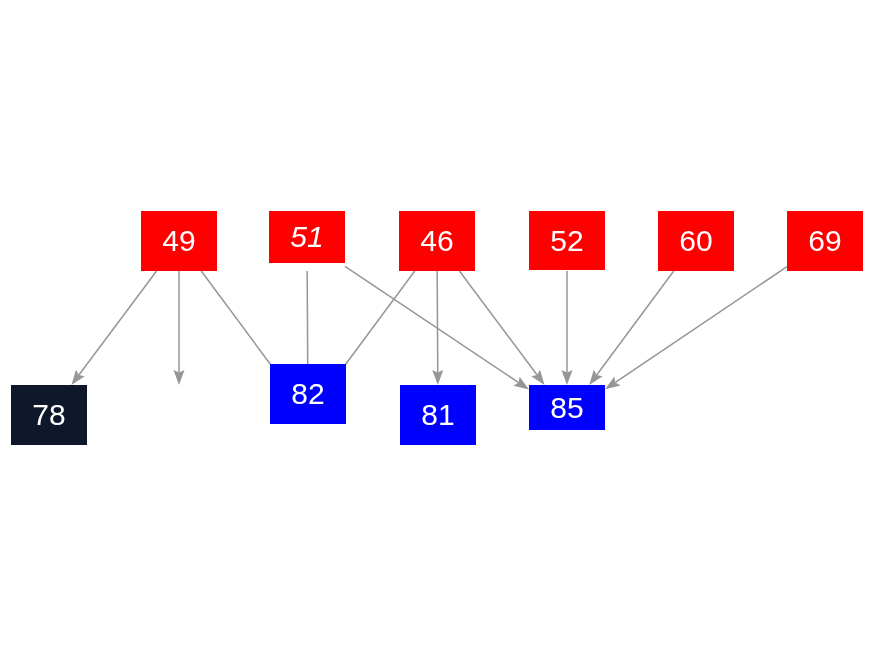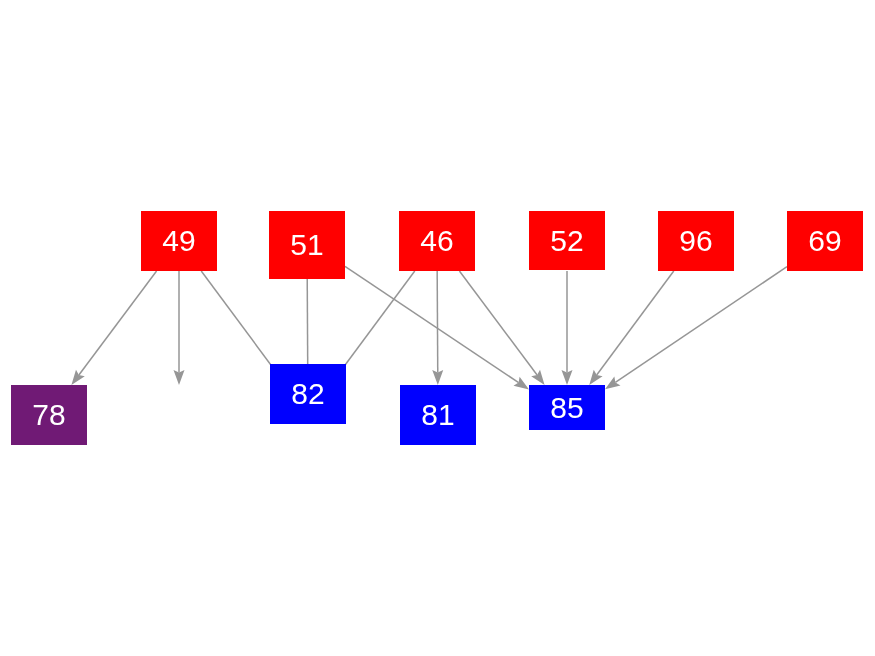--- a/index.html
+++ b/index.html
@@ -83,23 +83,23 @@
         <line x1="673.7586206896551" y1="271" x2="596.685863400753" y2="374.95860285479847" stroke="#969696" stroke-width="1.5"></line>
         <polygon points="589.2413793103449,385 593.7565454749458,369.67475042597863 596.685863400753,374.95860285479847 602.5929749627232,376.22589642553766" fill="#969696"></polygon>
       </g>
       <g>
         <line x1="787" y1="266.6279069767442" x2="615.3634016103209" y2="382.38282216978354" stroke="#969696" stroke-width="1.5"></line>
         <polygon points="605,389.3720930232558 614.3608027568573,376.42507129054786 615.3634016103209,382.38282216978354 620.511361107913,385.54486470763027" fill="#969696"></polygon>
       </g>
     </svg>
   <div class="node-layer">
       <div class="node" style="left: 141px; top: 211px; width: 76px; height: 60px; background: rgb(255, 0, 0);">49</div>
-      <div class="node" style="left: 269px; top: 211px; width: 76px; height: 68px; background: rgb(255, 0, 0);">51</div>
+      <div class="node" style="left: 269px; top: 211px; width: 76px; height: 52px; background: rgb(255, 0, 0); font-style: italic;">51</div>
       <div class="node" style="left: 399px; top: 211px; width: 76px; height: 60px; background: rgb(255, 0, 0);">46</div>
       <div class="node" style="left: 529px; top: 211px; width: 76px; height: 59px; background: rgb(255, 0, 0);">52</div>
-      <div class="node" style="left: 658px; top: 211px; width: 76px; height: 60px; background: rgb(255, 0, 0);">96</div>
+      <div class="node" style="left: 658px; top: 211px; width: 76px; height: 60px; background: rgb(255, 0, 0);">60</div>
       <div class="node" style="left: 787px; top: 211px; width: 76px; height: 60px; background: rgb(255, 0, 0);">69</div>
-      <div class="node" style="left: 11px; top: 385px; width: 76px; height: 60px; background: #701a75;">78</div>
+      <div class="node" style="left: 11px; top: 385px; width: 76px; height: 60px; background: #0f172a;">78</div>
       <div class="node" style="left: 270px; top: 364px; width: 76px; height: 60px; background: rgb(0, 0, 255);">82</div>
       <div class="node" style="left: 400px; top: 385px; width: 76px; height: 60px; background: rgb(0, 0, 255);">81</div>
       <div class="node" style="left: 529px; top: 385px; width: 76px; height: 45px; background: rgb(0, 0, 255);">85</div>
     </div>
 </div>
 
 </body></html>

